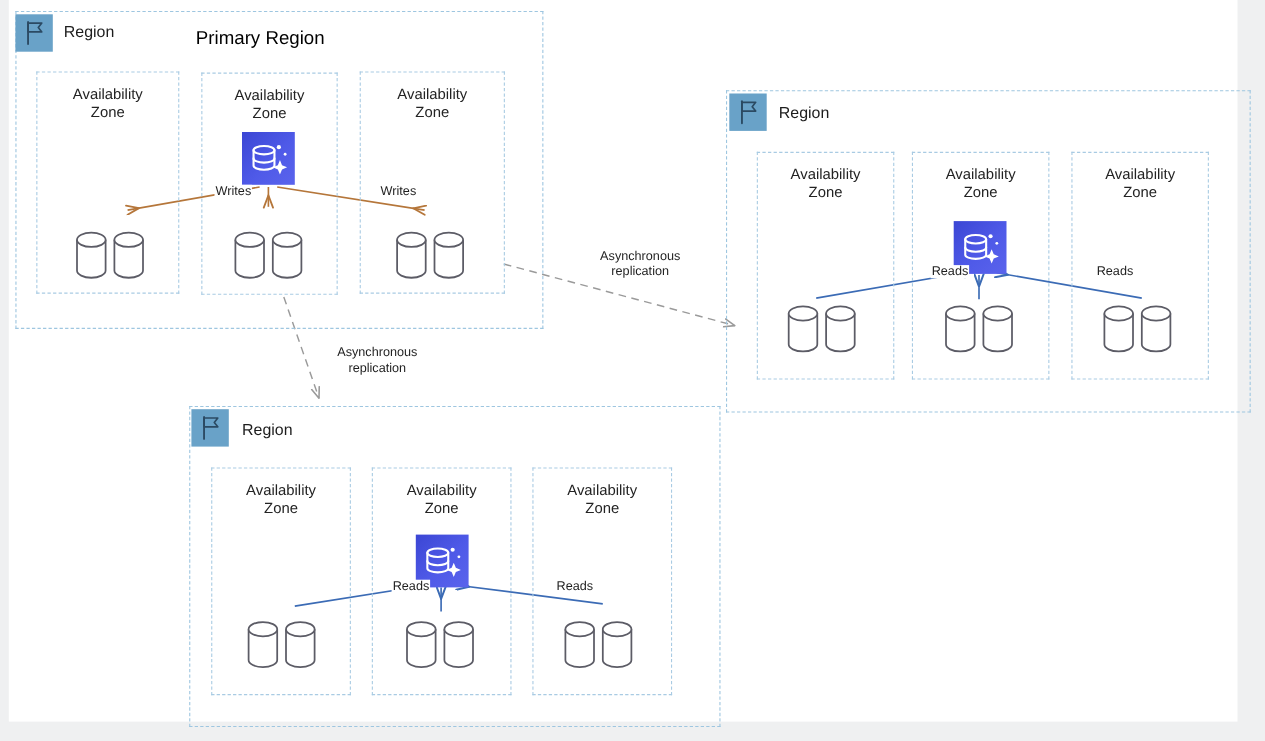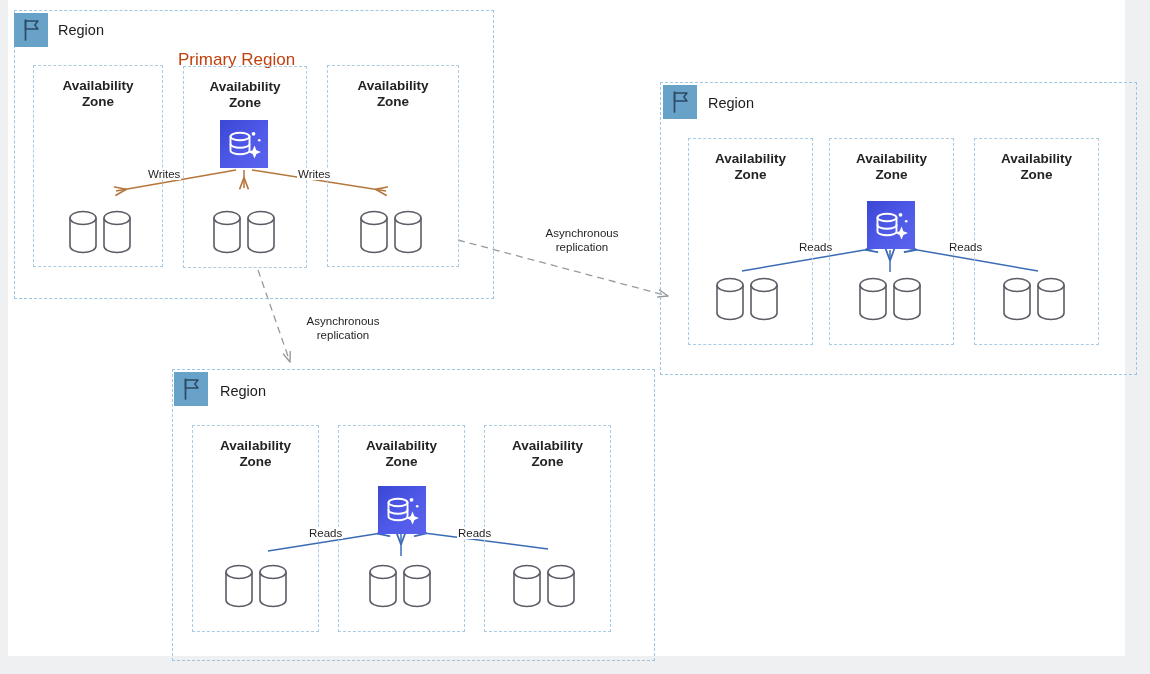--- a/index.html
+++ b/index.html
@@ -48,21 +48,20 @@
   .az-label {
     position: absolute;
     left: 0;
     right: 0;
     top: 12px;
     text-align: center;
     font-size: 13.5px;
     line-height: 16px;
     color: #232323;
     white-space: pre-line;
-    font-weight: bold;
   }
 
   
   .flag-badge {
     position: absolute;
     width: 34px;
     height: 34px;
     background: #69a2c8;
     display: block;
   }
@@ -71,23 +70,22 @@
   .region-label {
     position: absolute;
     font-size: 14.5px;
     color: #1d1d1d;
     white-space: nowrap;
   }
 
   .primary-title {
     position: absolute;
     font-size: 17px;
-    color: #c2410c;
+    color: #000000;
     white-space: nowrap;
-    margin-top: 25px;
   }
 
   
   .db-icon {
     position: absolute;
     width: 48px;
     height: 48px;
     background: linear-gradient(135deg,#3b46d4 0%,#4f5ae8 55%,#5a63ec 100%);
     display: block;
   }
@@ -100,20 +98,21 @@
   .cyl-pair svg { display: block; }
 
   
   .edge-label {
     position: absolute;
     font-size: 11.5px;
     color: #1f1f1f;
     white-space: nowrap;
     background: #ffffff;
     padding: 0 1px;
+    margin-left: 48px;
   }
   .repl-label {
     position: absolute;
     font-size: 11.5px;
     line-height: 14px;
     color: #1f1f1f;
     text-align: center;
     white-space: pre-line;
   }
 

